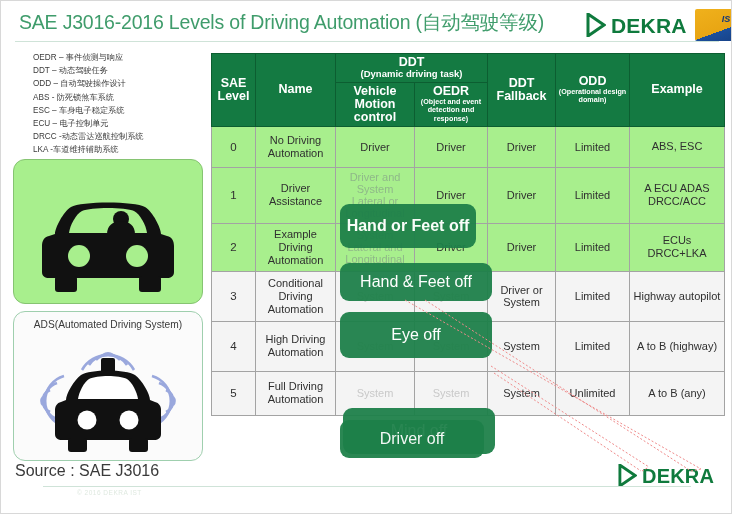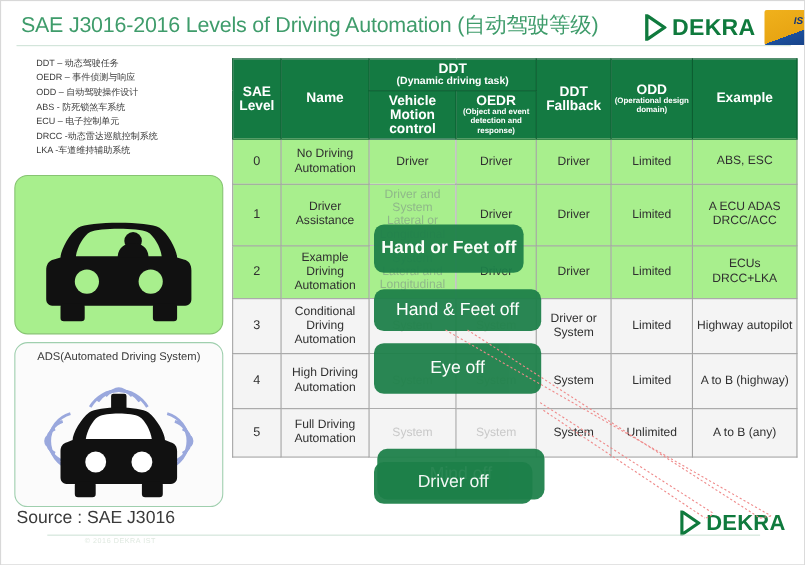--- a/index.html
+++ b/index.html
@@ -277,24 +277,25 @@
           <span>SERVICE</span><br>
           <span>TECHNOLOGY</span>
         </span>
       </span>
     </div>
 
     <div id="title-underline"></div>
   </div>
 
   <div id="abbrev-list">
+    <div>OEDR – 事件侦测与响应</div>
     <div>DDT – 动态驾驶任务</div>
-    <div>OEDR – 事件侦测与响应</div>
     <div>ODD – 自动驾驶操作设计</div>
     <div>ABS - 防死锁煞车系统</div>
+    <div>ESC – 车身电子稳定系统</div>
     <div>ECU – 电子控制单元</div>
     <div>DRCC -动态雷达巡航控制系统</div>
     <div>LKA -车道维持辅助系统</div>
   </div>
 
   <div class="panel" id="panel-people">
     <div class="panel-art">
       <svg width="150" height="108" viewBox="0 0 150 108">
         <g fill="#111111">
           <path d="M22 46 C22 40 30 24 38 19 C48 13 102 13 112 19 C120 24 128 40 128 46

